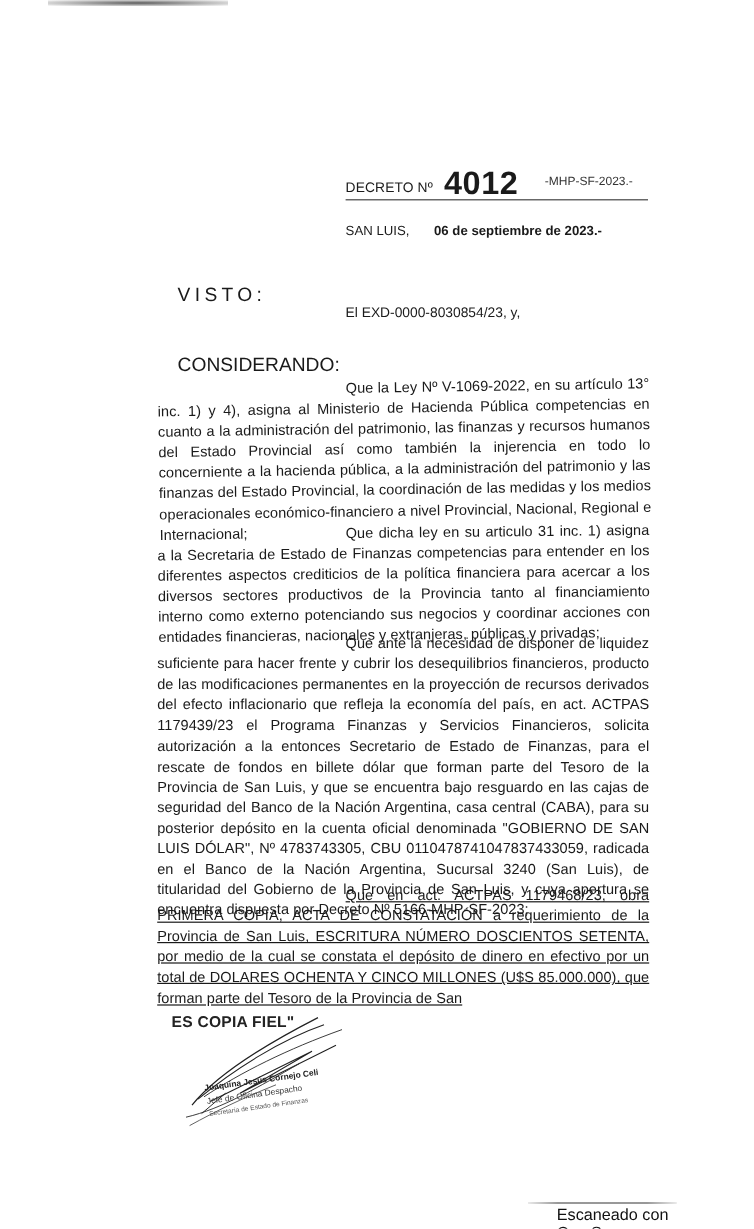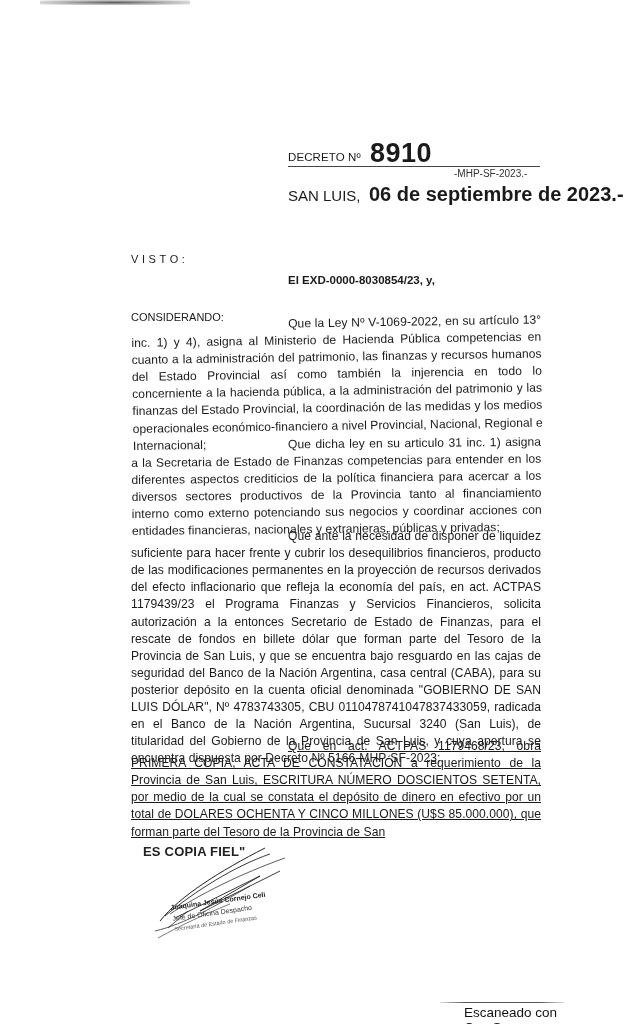--- a/index.html
+++ b/index.html
@@ -15,35 +15,35 @@
   .header-line1 {
     position: absolute; left: 288px; top: 138px; width: 252px; height: 30px;
   }
   .decreto-label {
     position: absolute; left: 0; top: 13px; font-size: 11.5px; letter-spacing: 0.1px; text-align: right;
   }
   .decreto-num {
     position: absolute; left: 82px; top: 0; font-size: 27px; font-weight: bold; letter-spacing: 0.5px;
   }
   .decreto-suffix {
-    position: absolute; left: 166px; top: 30px; font-size: 10px; color: #333;
+    position: absolute; left: 166px; top: 8px; font-size: 10px; color: #333;
   }
   .header-underline {
     position: absolute; left: 0; top: 28px; width: 252px; height: 1px; background: #444;
   }
   .header-line2 {
     position: absolute; left: 288px; top: 183px; white-space: nowrap;
   }
-  .city { font-size: 15px; vertical-align: baseline; }
-  .date { font-size: 20px; font-weight: bold; margin-left: 4px; }
+  .city { font-size: 11px; vertical-align: baseline; }
+  .date { font-size: 11px; font-weight: bold; margin-left: 16px; }
 
-  .section-label { position: absolute; left: 131px; font-size: 11px; margin-top: 15px; }
+  .section-label { position: absolute; left: 148px; font-size: 16px; }
   .visto { top: 238px; letter-spacing: 3.6px; }
   .considerando { top: 296px; text-align: center; }
-  .visto-text { position: absolute; left: 288px; top: 274px; font-size: 11.5px; font-weight: bold; }
+  .visto-text { position: absolute; left: 288px; top: 255px; font-size: 11.5px; }
 
   .para {
     position: absolute; left: 131px; width: 410px;
     font-size: 12.1px; line-height: 17.1px;
     text-align: justify; text-indent: 157px;
     letter-spacing: 0.05px;
   }
   .p1 { top: 306px; transform: rotate(-0.9deg); transform-origin: left top; }
   .p2 { top: 426px; transform: rotate(-0.6deg); transform-origin: left top; }
   .p3 { top: 516px; }
@@ -59,21 +59,21 @@
   .watermark-line { position: absolute; left: 440px; top: 1002px; width: 124px; height: 1px; background: linear-gradient(to right, rgba(80,80,80,0.2), #555 20%, #555 80%, rgba(80,80,80,0.2)); }
   .watermark { position: absolute; left: 464px; top: 1005px; font-size: 13.5px; color: #111; }
 </style>
 </head>
 <body>
 
 <div class="scan-shadow"></div>
 
 <div class="header-line1">
   <span class="decreto-label">DECRETO Nº</span>
-  <span class="decreto-num">8910</span>
+  <span class="decreto-num">4012</span>
   <span class="decreto-suffix">-MHP-SF-2023.-</span>
   <div class="header-underline"></div>
 </div>
 
 <div class="header-line2">
   <span class="city">SAN LUIS,</span>
   <span class="date">06 de septiembre de 2023.-</span>
 </div>
 
 <div class="section-label visto">VISTO:</div>

